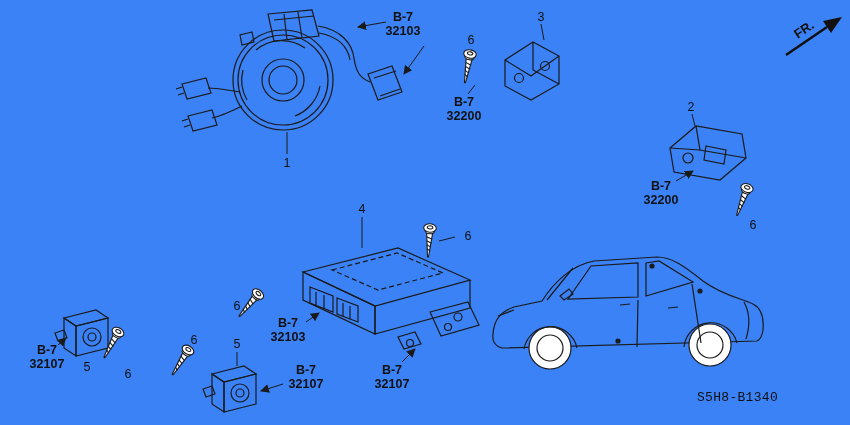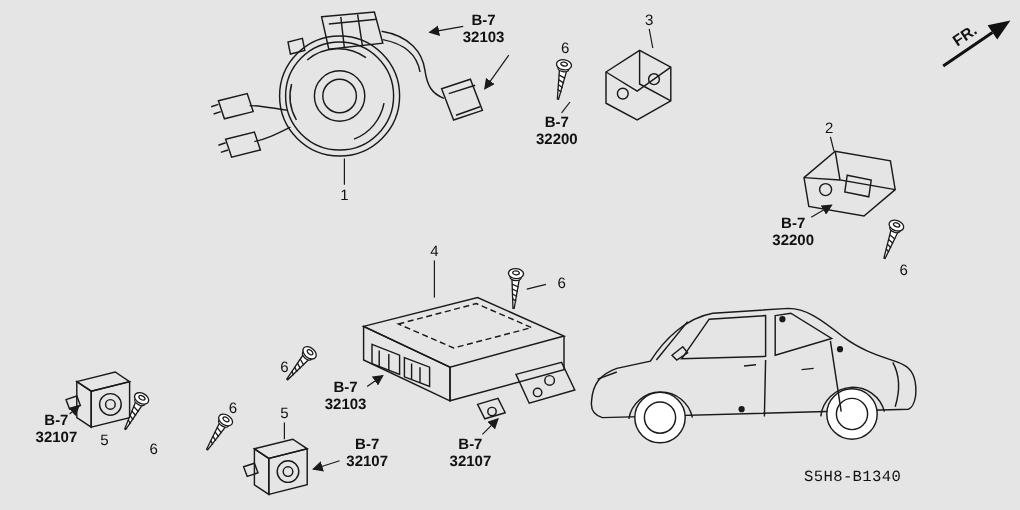--- a/index.html
+++ b/index.html
@@ -1,22 +1,22 @@
 <!DOCTYPE html>
 <html><head>
 <meta charset="utf-8">
 <style>
   * { margin:0; padding:0; box-sizing:border-box; }
   html,body { width:850px; height:425px; background:#fff; font-family:"Liberation Sans", sans-serif; }
-  #stage { position:relative; width:850px; height:425px; background:#e5e5e5; overflow:hidden; }
+  #stage { position:relative; width:850px; height:425px; background:#3b82f6; overflow:hidden; }
   #art { position:absolute; left:0; top:0; }
   .ref { position:absolute; transform:translateX(-50%); text-align:center; font-weight:bold;
          font-size:12.5px; line-height:13.5px; color:#111; white-space:nowrap; }
   .callout { position:absolute; transform:translateX(-50%); font-size:12.5px; color:#111; }
-  .code { position:absolute; left:670px; top:390px; font-family:"Liberation Mono", monospace;
+  .code { position:absolute; left:697px; top:390px; font-family:"Liberation Mono", monospace;
           font-size:13px; letter-spacing:0.3px; color:#111; }
   .fr { position:absolute; left:791px; top:29px; font-weight:bold; font-size:13px; color:#111;
         transform:rotate(-34deg); transform-origin:left top; }
 </style>
 </head>
 <body>
 
 <div id="stage">
 
   <svg id="art" width="850" height="425" viewBox="0 0 850 425">

